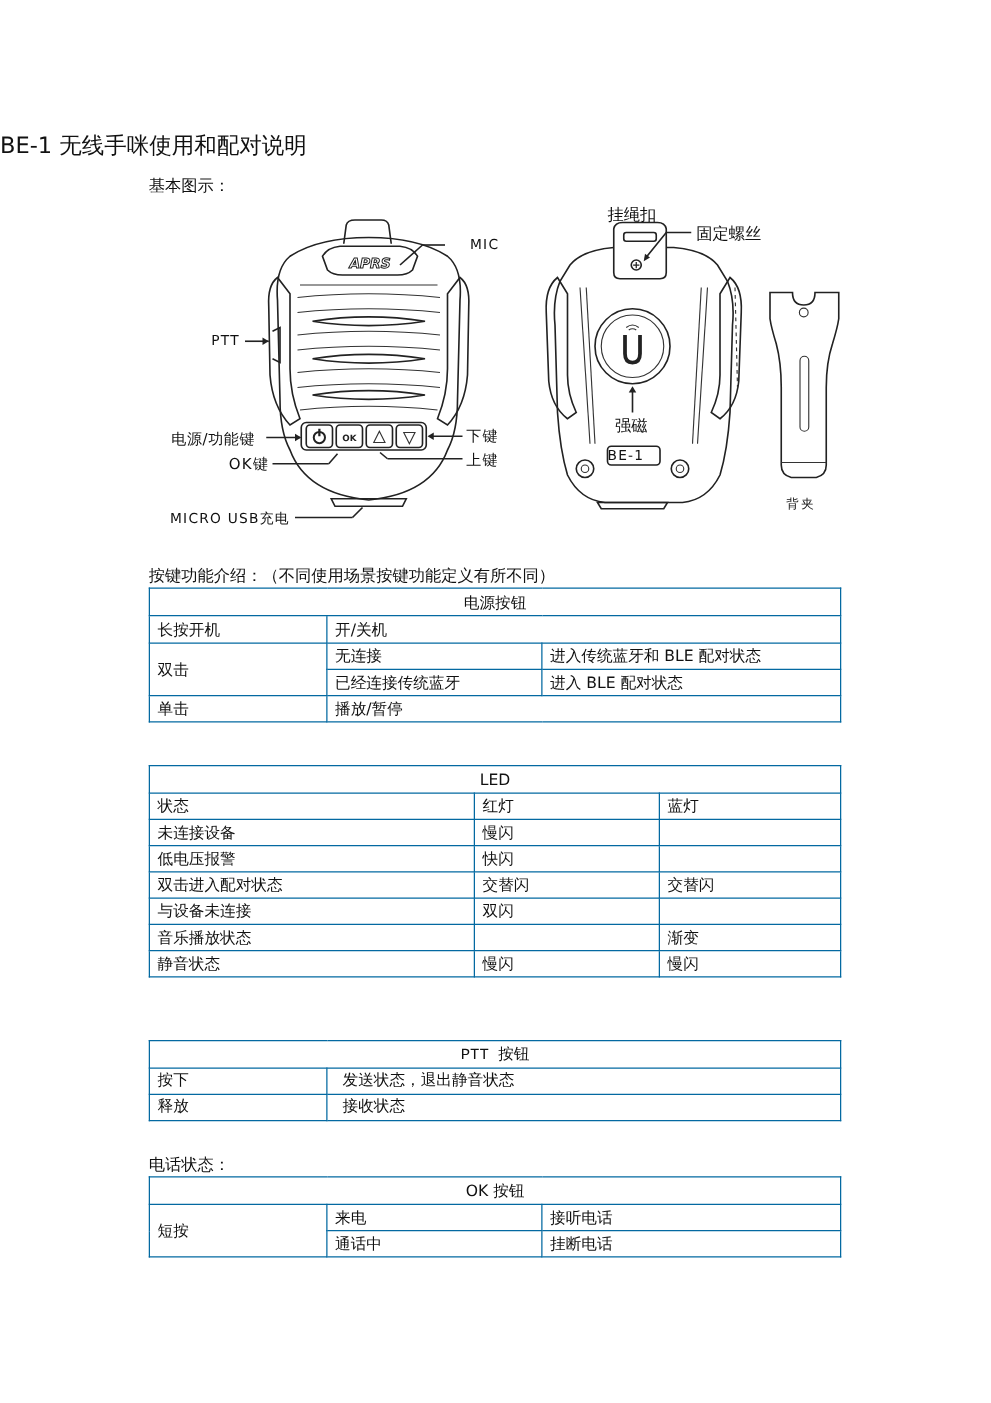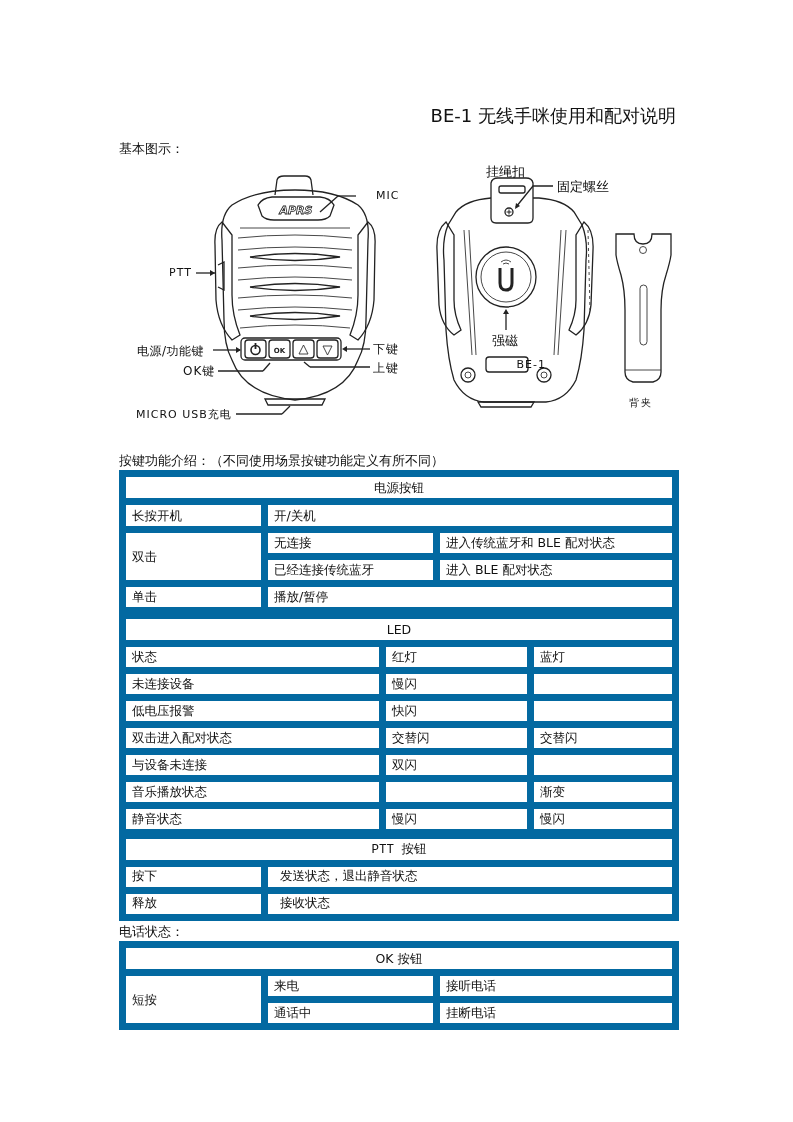--- a/index.html
+++ b/index.html
@@ -1,23 +1,23 @@
 <!DOCTYPE html>
 <html><head>
 <meta charset="utf-8">
 <style>
   html, body { margin:0; padding:0; background:#ffffff; }
   body { width:793px; height:1122px; position:relative; overflow:hidden;
          font-family:"DejaVu Sans", sans-serif; color:#111; }
   .abs { position:absolute; }
-  .title { left:0; width:676px; top:104px; text-align:right; font-size:18px; }
+  .title { left:0; width:676px; top:104px; text-align:left; font-size:18px; }
   .label { font-size:13px; }
   .dlabel { font-size:11px; letter-spacing:1px; color:#111; }
   table.doc { position:absolute; border-collapse:collapse; font-size:12.5px; table-layout:fixed; }
-  table.doc td { border:7px solid #0369a1; padding:0 6px; height:20px; line-height:20px; white-space:nowrap; }
+  table.doc td { border:1px solid #0369a1; padding:0 6px; height:20px; line-height:20px; white-space:nowrap; }
   table.doc td.c { }
   table.doc td.hdr { text-align:center; height:21px; }
   svg { position:absolute; overflow:visible; }
   svg .ln { fill:none; stroke:#222; stroke-width:1.3; }
   svg .thin { fill:none; stroke:#333; stroke-width:0.9; }
   svg .fillw { fill:#fff; stroke:#222; stroke-width:1.3; }
 </style>
 </head>
 <body>
 
@@ -130,21 +130,21 @@
     <path d="M499,209 l1,-6 l4,3 z" fill="#222"></path>
 
     <path class="ln" d="M600,234 L618,234 Q618,244 627,244 Q636,244 636,234 L655,234 L655,255 Q654,262 650,275 Q645,290 645,310 L645,372 Q645,380 637,382 L617,382 Q609,380 609,372 L609,310 Q609,290 605,275 Q601,262 600,255 Z"></path>
     <circle cx="627" cy="250" r="3.5" class="thin"></circle>
     <rect class="thin" x="624" y="285" width="7" height="60" rx="3.5"></rect>
     <path class="thin" d="M609,370 L645,370"></path>
   </svg>
   <div class="abs" style="left:470px; top:163px; font-size:13px;">挂绳扣</div>
   <div class="abs" style="left:541px; top:178px; font-size:13px;">固定螺丝</div>
   <div class="abs" style="left:476px; top:332px; font-size:13px;">强磁</div>
-  <div class="abs" style="left:470px; top:357px; width:60px; text-align:right; font-size:11px; line-height:15px; letter-spacing:1px;">BE-1</div>
+  <div class="abs" style="left:470px; top:357px; width:60px; text-align:left; font-size:11px; line-height:15px; letter-spacing:1px;">BE-1</div>
   <div class="abs" style="left:613px; top:396px; font-size:10px; letter-spacing:2px;">背夹</div>
 </div>
 
 <div class="abs label" style="left:119px; top:452px;">按键功能介绍：（不同使用场景按键功能定义有所不同）</div>
 
 <table class="doc" style="left:119px; top:470px; width:553px;">
   <colgroup>
       <col style="width:142px">
       <col style="width:172px">
       <col style="width:239px">

